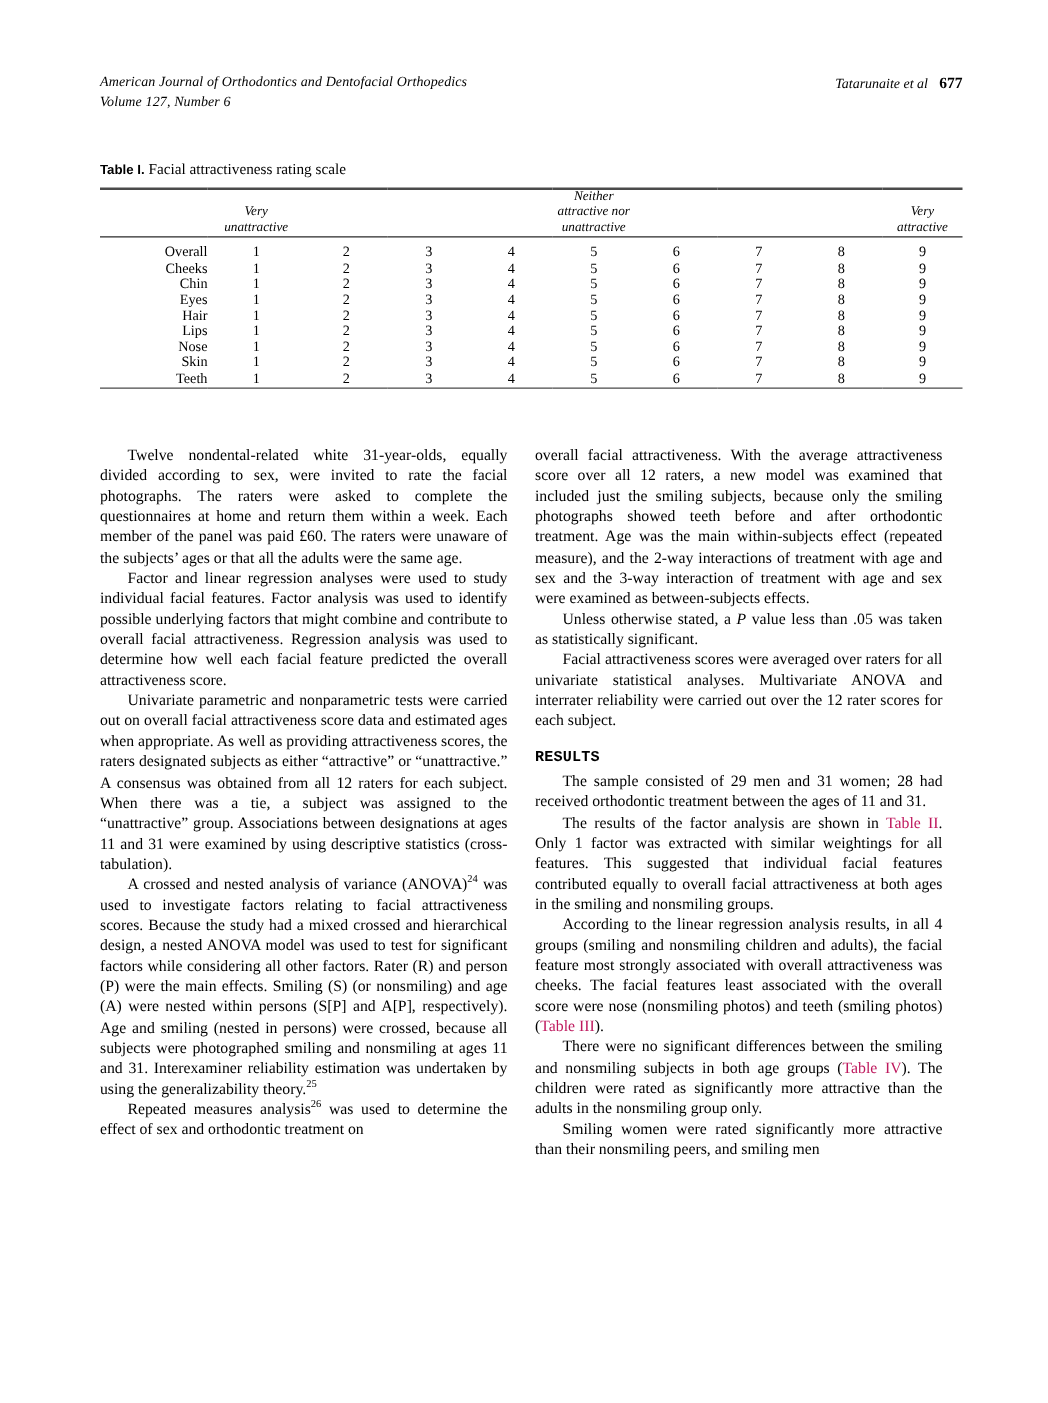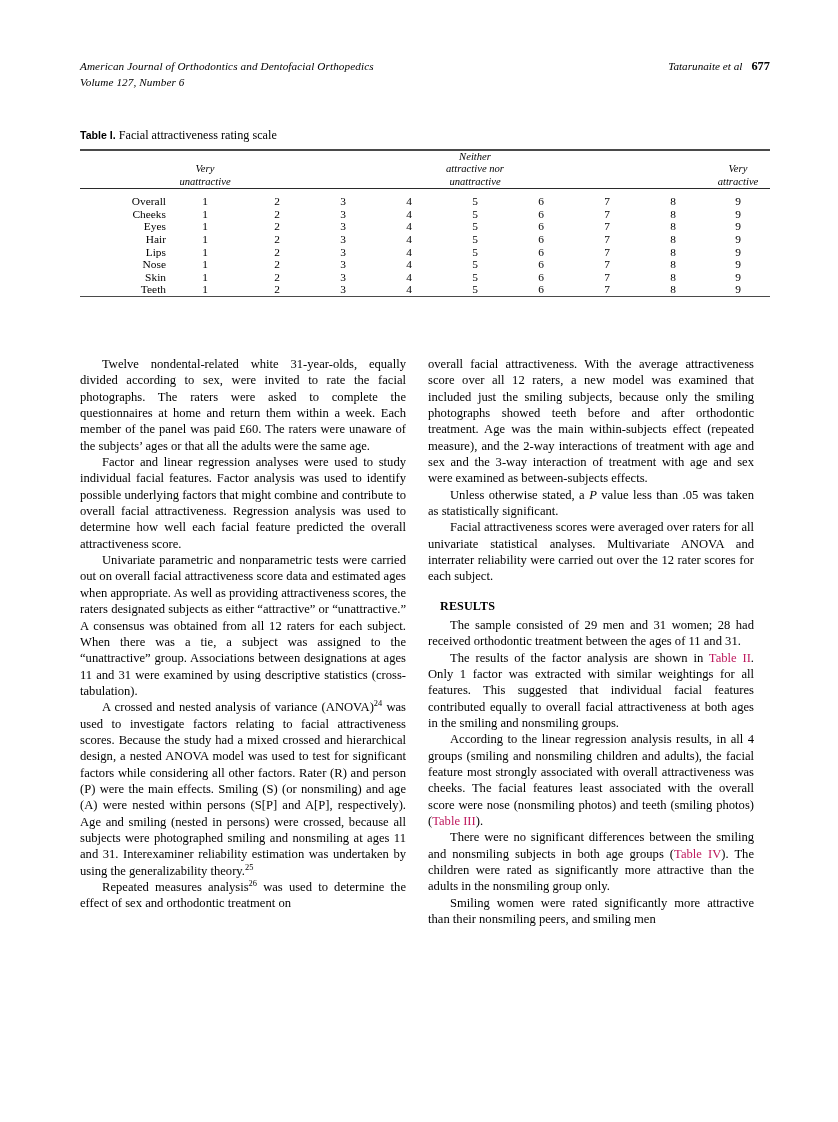--- a/index.html
+++ b/index.html
@@ -134,25 +134,25 @@
   .col-left  { left: 0; }
   .col-right { left: 348px; }
 
   .col p {
     margin: 0;
     text-indent: 22px;
   }
   .col p.no-indent { text-indent: 0; }
 
   h2.section-head {
-    font-family: Liberation Serif, serif;
+    font-family: Liberation Mono, monospace;
     font-weight: bold;
     font-size: 12.1px;
     line-height: 16px;
-    margin: 13px 0 3px 12px;
+    margin: 13px 0 3px 0;
     text-indent: 0;
     text-align: left;
     letter-spacing: 0.15px;
   }
 
   sup {
     font-size: 8.4px;
     vertical-align: super;
     line-height: 0;
   }
@@ -229,20 +229,32 @@
             <td>2</td>
             <td>3</td>
             <td>4</td>
             <td>5</td>
             <td>6</td>
             <td>7</td>
             <td>8</td>
             <td>9</td>
           </tr>
           <tr class="body-row">
+            <td class="feature">Chin</td>
+            <td>1</td>
+            <td>2</td>
+            <td>3</td>
+            <td>4</td>
+            <td>5</td>
+            <td>6</td>
+            <td>7</td>
+            <td>8</td>
+            <td>9</td>
+          </tr>
+          <tr class="body-row">
             <td class="feature">Eyes</td>
             <td>1</td>
             <td>2</td>
             <td>3</td>
             <td>4</td>
             <td>5</td>
             <td>6</td>
             <td>7</td>
             <td>8</td>
             <td>9</td>

